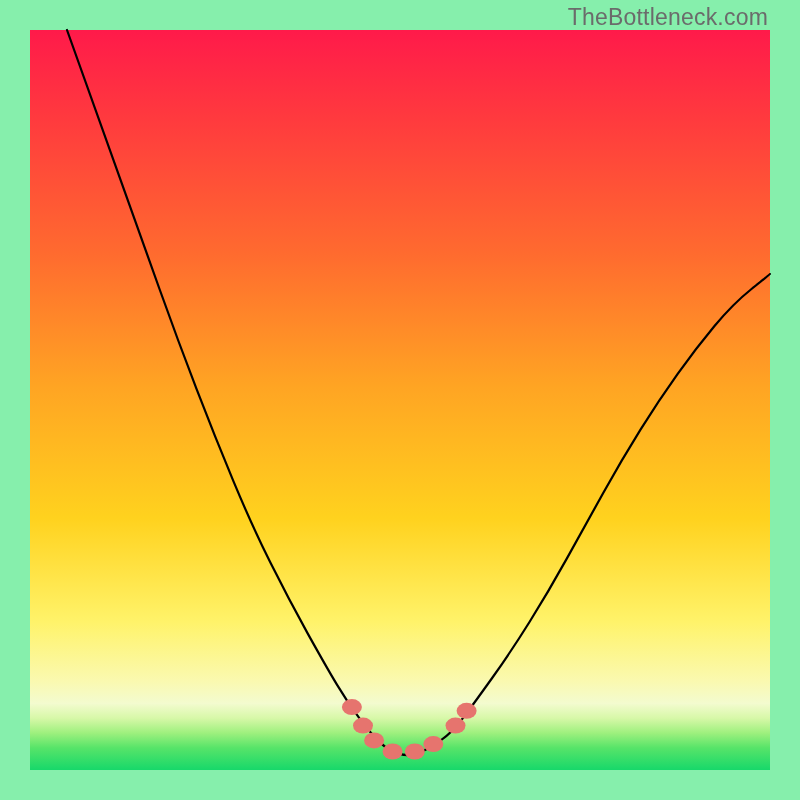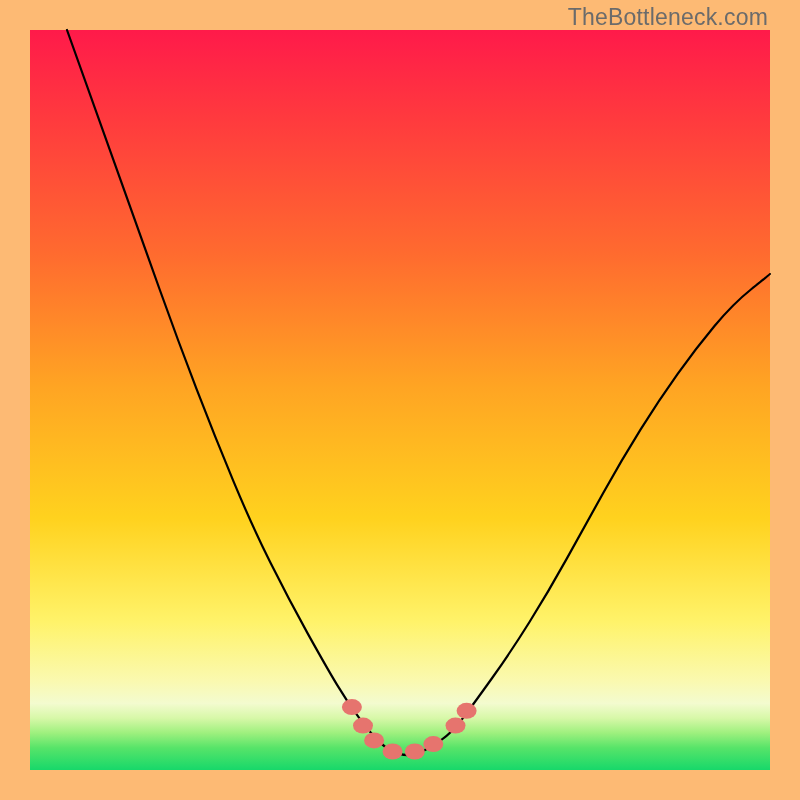--- a/index.html
+++ b/index.html
@@ -8,21 +8,21 @@
     width: 800px;
     height: 800px;
     overflow: hidden;
     background: #000;
     font-family: Arial, Helvetica, sans-serif;
   }
   .frame {
     position: relative;
     width: 800px;
     height: 800px;
-    background: #fdba74;
+    background: #86efac;
   }
   .plot-area {
     position: absolute;
     left: 30px;
     top: 30px;
     width: 740px;
     height: 740px;
     
     background: linear-gradient(
       to bottom,

